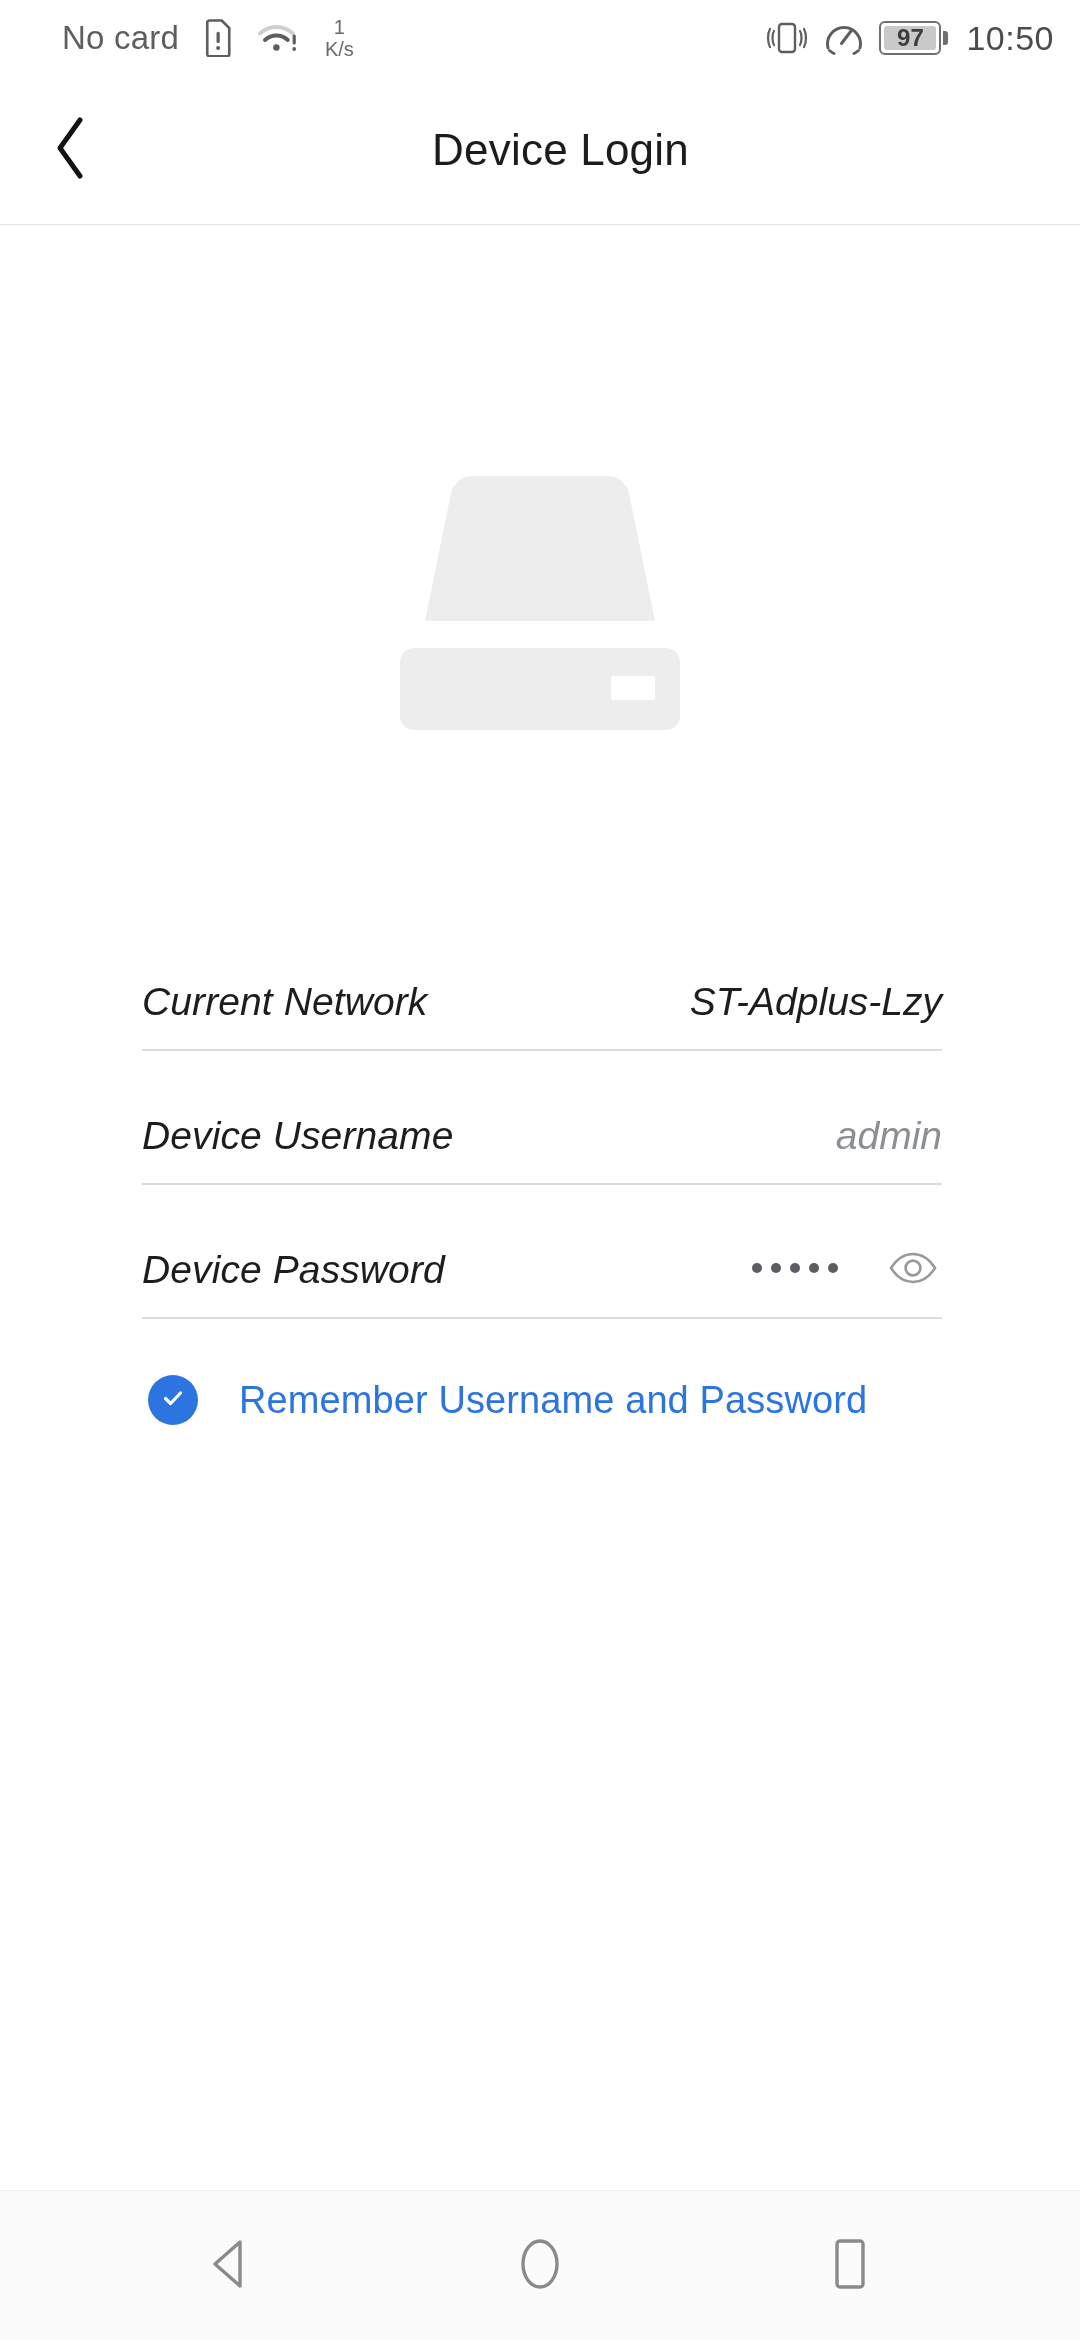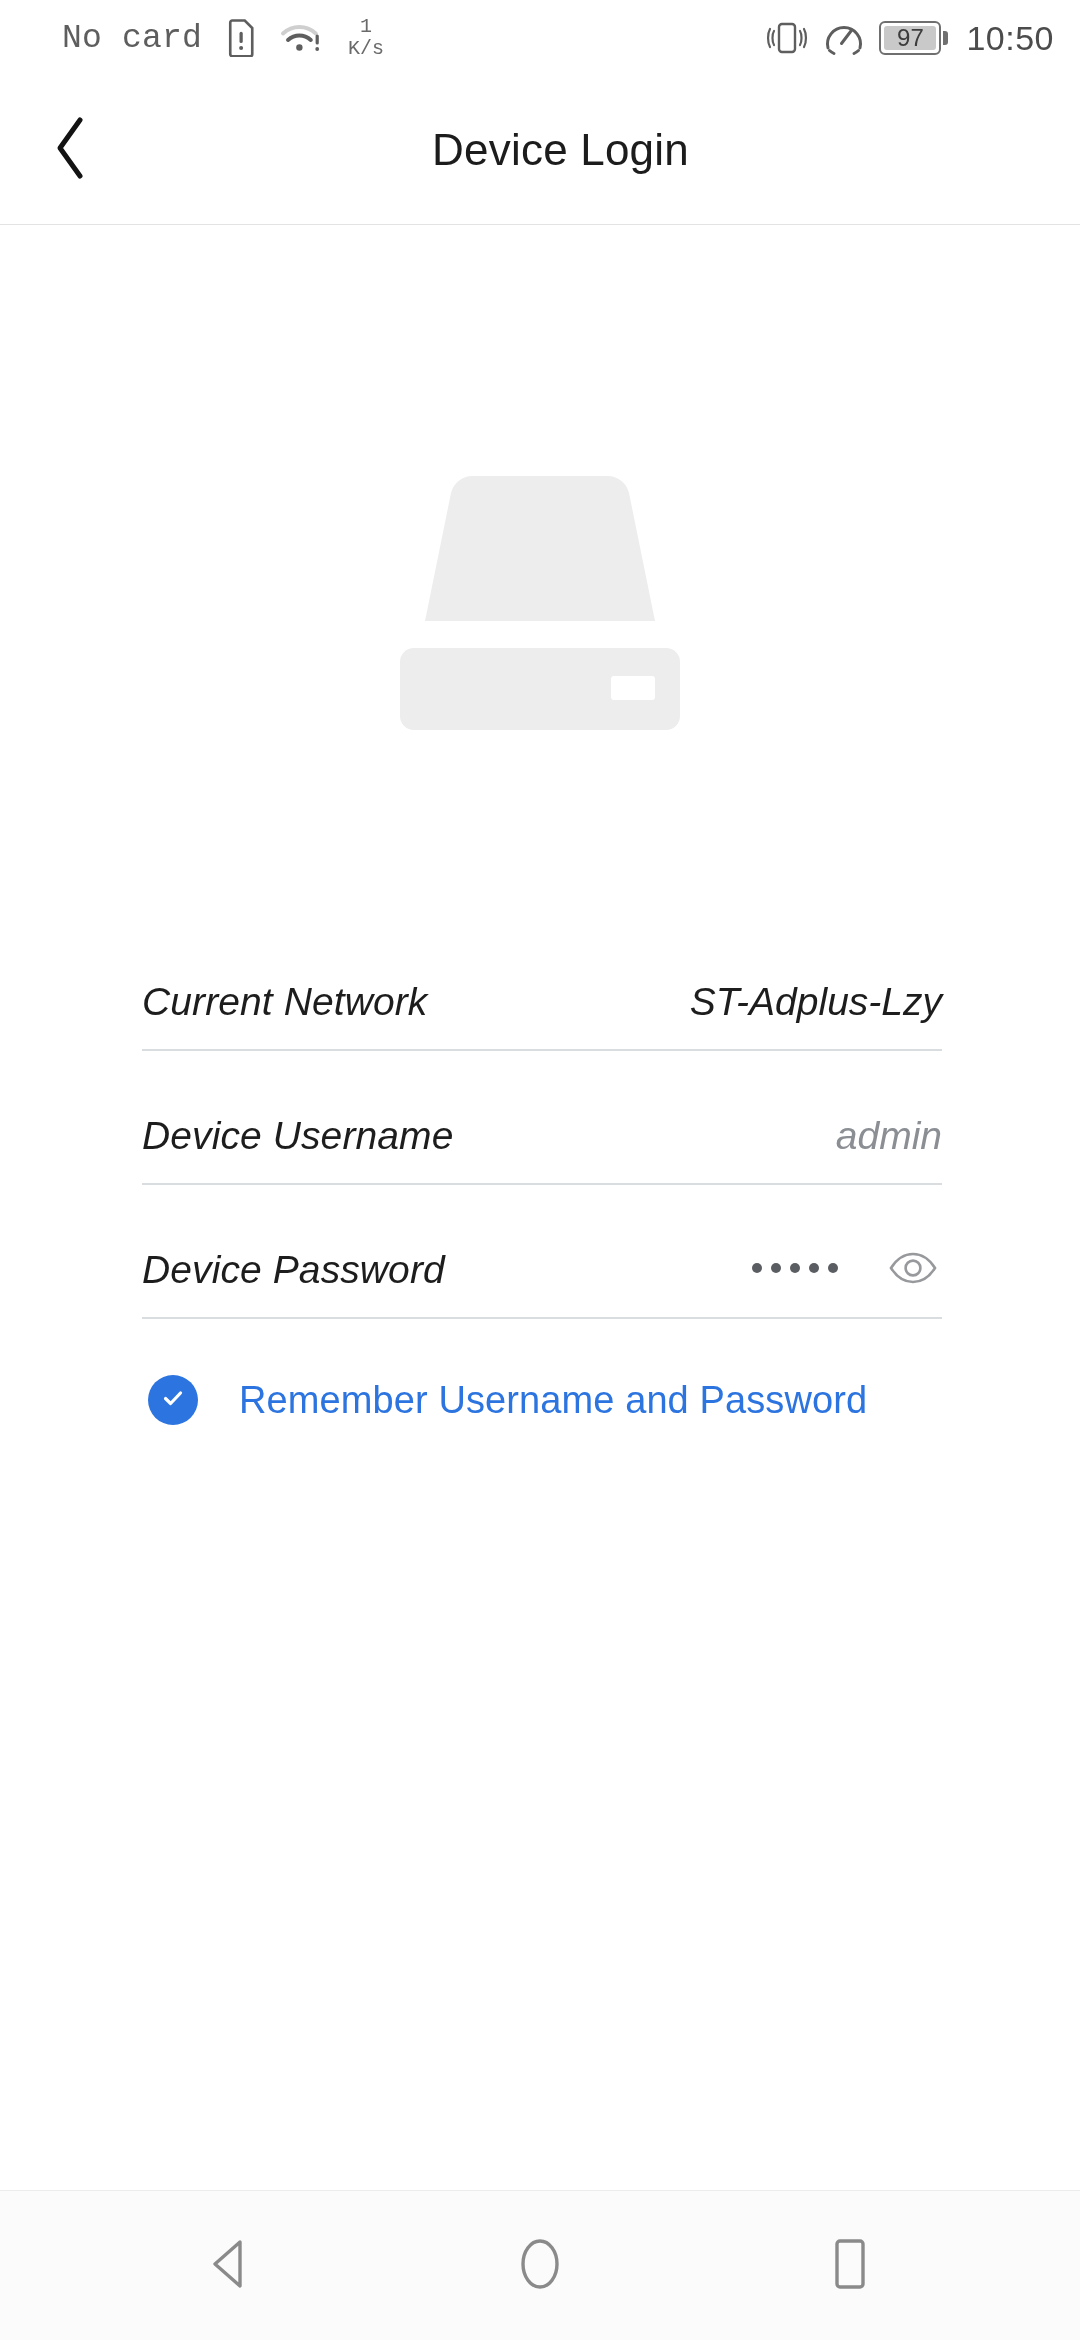--- a/index.html
+++ b/index.html
@@ -11,21 +11,21 @@
   }
   .phone { position:relative; width:1080px; height:2340px; background:#ffffff; overflow:hidden; }
 
   
   .statusbar {
     position:absolute; top:0; left:0; width:1080px; height:76px;
     display:flex; align-items:center; justify-content:space-between;
     padding:0 26px 0 62px;
   }
   .sb-left, .sb-right { display:flex; align-items:center; }
-  .sb-left { gap:24px;font-family:Liberation Mono, monospace; }
+  .sb-left { gap:24px; }
   .sb-right { gap:14px; }
   .sb-text { font-size:33px; color:#5e5e5e; letter-spacing:.2px; }
   .sb-time { font-size:34px; color:#4c4c4c; letter-spacing:.5px; margin-left:4px; }
   .speed { display:flex; flex-direction:column; align-items:center; line-height:1; margin-left:4px; }
   .speed .num { font-size:20px; color:#6a6a6a; }
   .speed .unit { font-size:20px; color:#6a6a6a; margin-top:2px; }
   .ic { display:block; }
 
   
   .appbar {
@@ -144,21 +144,21 @@
         <svg class="ic" width="42" height="38" viewBox="0 0 42 38">
           <path d="M5 29a16.5 16.5 0 1 1 32 0" fill="none" stroke="#5e5e5e" stroke-width="3" stroke-linecap="round"></path>
           <path d="M6.5 31.5 A17 17 0 0 0 11 34.5" fill="none" stroke="#5e5e5e" stroke-width="3" stroke-linecap="round"></path>
           <path d="M35.5 31.5 A17 17 0 0 1 31 34.5" fill="none" stroke="#5e5e5e" stroke-width="3" stroke-linecap="round"></path>
           <path d="M28 12 L18.5 24.5" fill="none" stroke="#5e5e5e" stroke-width="3" stroke-linecap="round"></path>
         </svg>
       </span>
       <span style="display:flex;align-items:center;">
         <span style="position:relative;display:inline-block;width:62px;height:34px;border:2.6px solid #6f6f6f;border-radius:6px;">
           <span style="position:absolute;left:3px;top:3px;right:3px;bottom:3px;background:#c9c9c9;border-radius:3px;"></span>
-          <span style="position:absolute;left:0;right:0;top:0;bottom:0;display:flex;align-items:center;justify-content:center;font-size:24px;color:#3d3d3d;font-weight:normal;">97</span>
+          <span style="position:absolute;left:0;right:0;top:0;bottom:0;display:flex;align-items:center;justify-content:center;font-size:24px;color:#3d3d3d;font-weight:bold;">97</span>
         </span>
         <span style="display:inline-block;width:5px;height:14px;background:#6f6f6f;border-radius:0 3px 3px 0;margin-left:2px;"></span>
       </span>
       <span class="sb-time">10:50</span>
     </div>
   </div>
 
   <div class="appbar">
     <div class="back-btn">
       <span>

